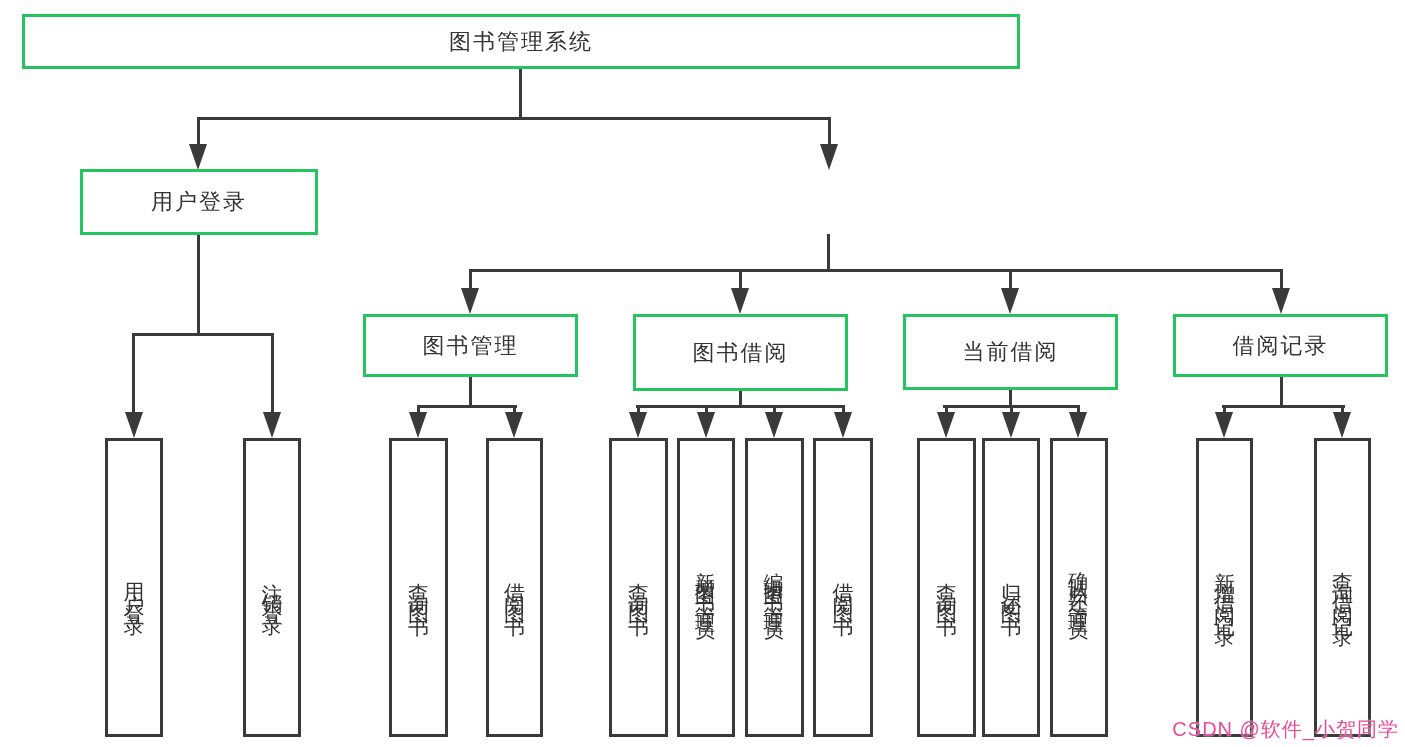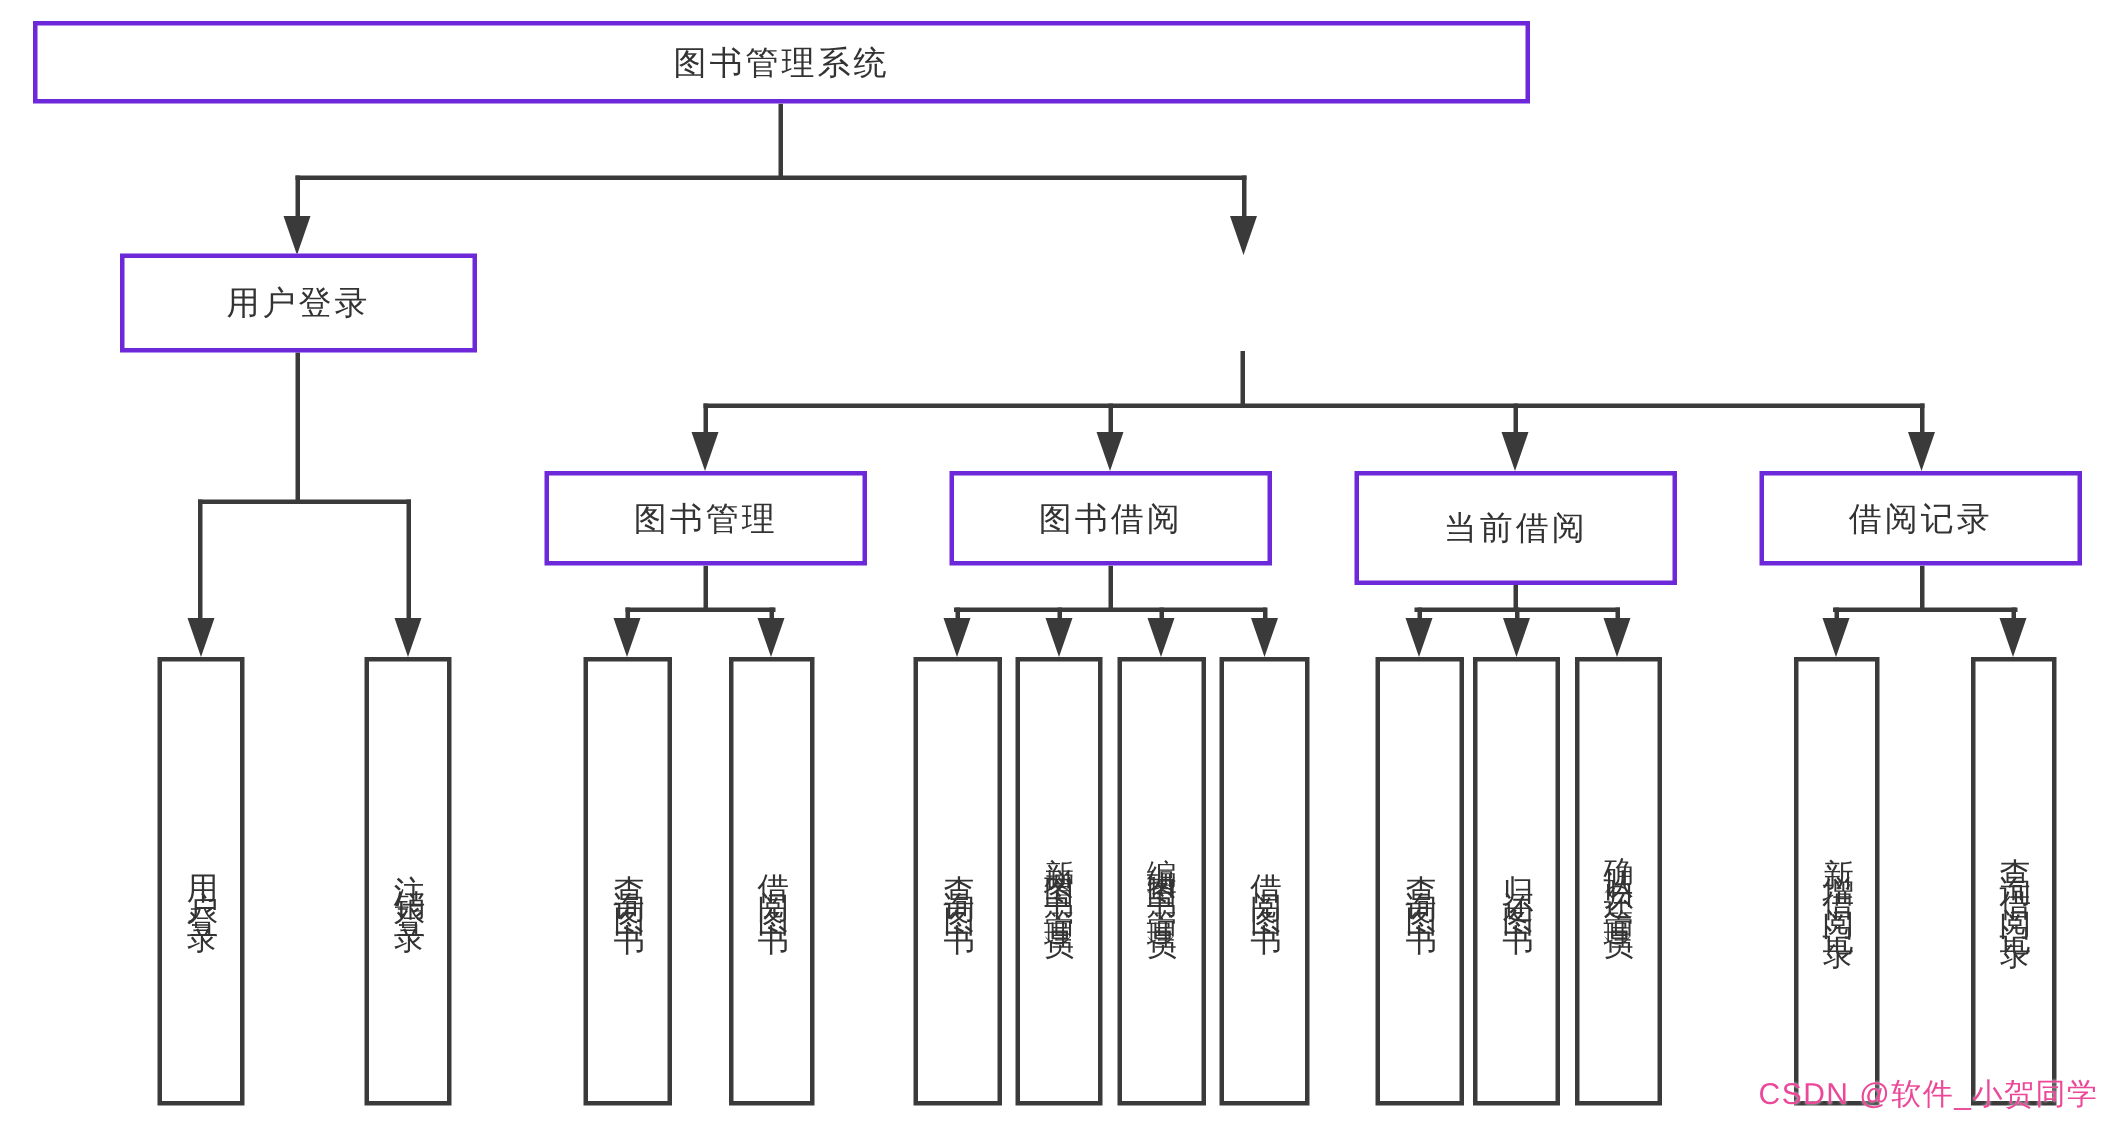--- a/index.html
+++ b/index.html
@@ -7,21 +7,21 @@
     position: relative;
     width: 1405px;
     height: 747px;
     background: #ffffff;
     font-family: "Liberation Sans", "DejaVu Sans", sans-serif;
     overflow: hidden;
   }
   .box {
     position: absolute;
     background: #ffffff;
-    border: 3px solid #6d28d9;
+    border: 3px solid #22c55e;
     box-sizing: border-box;
     display: flex;
     align-items: center;
     justify-content: center;
     color: #333333;
     font-size: 22px;
     letter-spacing: 2px;
     z-index: 2;
   }
   .leaf {
@@ -80,21 +80,21 @@
 
   <div class="box" style="left:80px; top:169px; width:238px; height:66px;">
     <span>用户登录</span>
   </div>
 
 
   <div class="box" style="left:363px; top:314px; width:215px; height:63px;">
     <span>图书管理</span>
   </div>
 
-  <div class="box" style="left:633px; top:314px; width:215px; height:63px;">
+  <div class="box" style="left:633px; top:314px; width:215px; height:77px;">
     <span>图书借阅</span>
   </div>
 
   <div class="box" style="left:903px; top:314px; width:215px; height:76px;">
     <span>当前借阅</span>
   </div>
 
   <div class="box" style="left:1173px; top:314px; width:215px; height:63px;">
     <span>借阅记录</span>
   </div>

